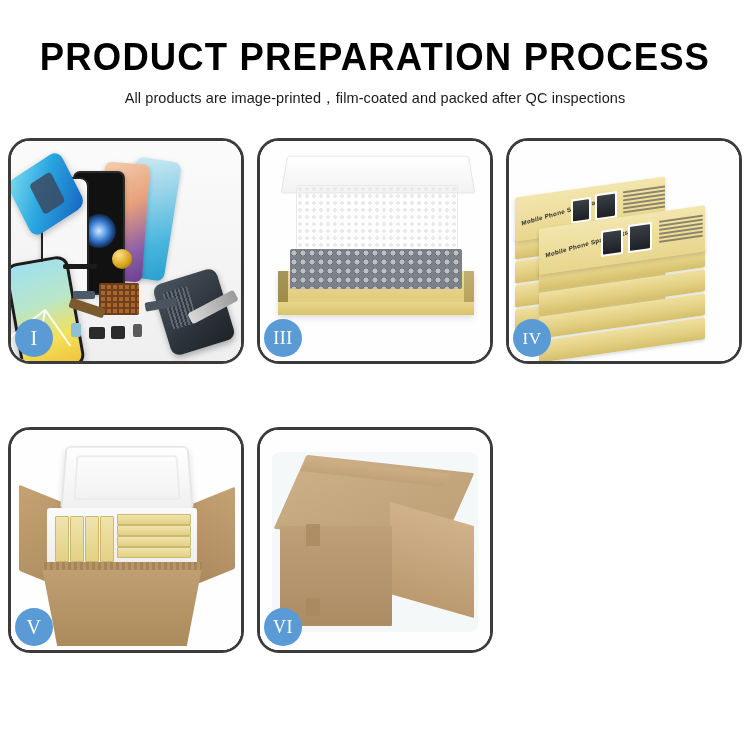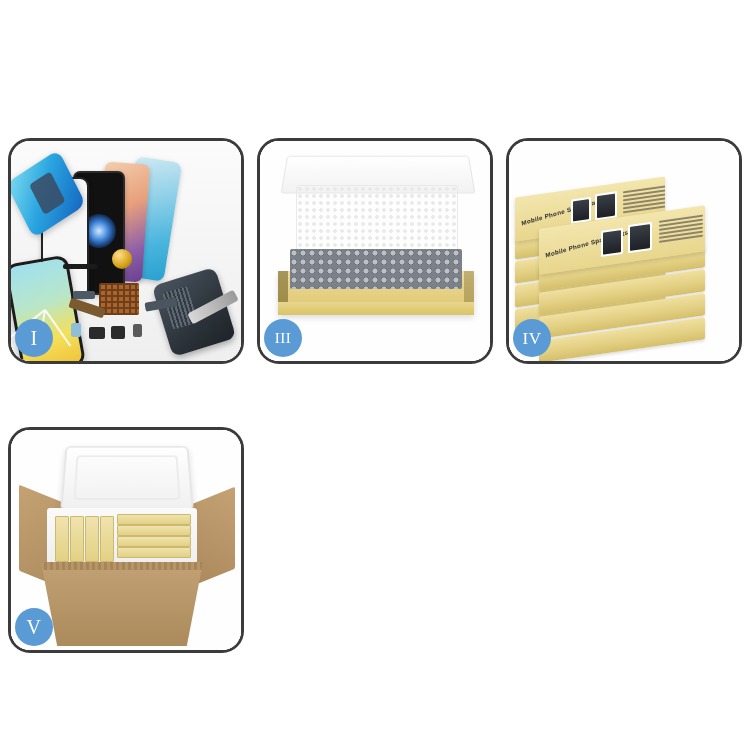--- a/index.html
+++ b/index.html
@@ -57,21 +57,21 @@
     background:#5b9bd5;
     color:#ffffff;
     display:flex;align-items:center;justify-content:center;
     font-family:"Liberation Serif","DejaVu Serif",serif;
     font-size:20px;line-height:1;
     letter-spacing:.5px;
     z-index:6;
     user-select:none;
   }
   .badge.small{font-size:17px;}
-  .badge.tiny{font-size:15px;}
+  .badge.tiny{font-size:18px;}
 
   
   .scene{position:absolute;inset:0;}
   .p1{background:linear-gradient(180deg,#fbfbfb 0%,#f4f4f4 55%,#efefef 100%);}
   .ph{position:absolute;border-radius:7px;box-shadow:0 2px 5px rgba(0,0,0,.22);}
   .ph.a{left:116px;top:18px;width:46px;height:120px;
         background:linear-gradient(160deg,#cfe9f2,#8fd0e8 35%,#49b5dd 70%,#2aa0cf);
         transform:rotate(9deg);border-radius:8px;}
   .ph.b{left:90px;top:22px;width:45px;height:118px;
         background:linear-gradient(150deg,#f3cfae,#e8a07c 40%,#8d5fa8 75%,#6a3f8e);
@@ -227,20 +227,24 @@
         transform:skewX(-24deg) skewY(6deg);}
   .c6-seam{position:absolute;background:#a8895f;opacity:.75;}
   .c6-plastic{position:absolute;left:12px;top:22px;width:206px;height:180px;
         border-radius:8px;background:rgba(235,242,245,.45);}
 </style>
 </head>
 <body>
 
 <div id="page">
 
+  <div class="header">
+    <div class="title">PRODUCT PREPARATION PROCESS</div>
+    <div class="subtitle">All products are image-printed，film-coated and packed after QC inspections</div>
+  </div>
 
   <div class="grid">
 
     <div class="panel">
       <div class="panel-inner">
         <div class="scene p1">
           <div class="ph a"></div>
           <div class="ph b"></div>
           <div class="ph c">
               <span class="glow"></span>
@@ -369,15 +373,31 @@
           <div class="carton-body">
             <div class="flute"></div>
           </div>
         </div>
       </div>
       <div class="badge">
         <span>V</span>
       </div>
     </div>
 
+    <div class="panel">
+      <div class="panel-inner">
+        <div class="scene p6">
+          <div class="c6-plastic"></div>
+          <div class="c6-top"></div>
+          <div class="c6-tape"></div>
+          <div class="c6-side"></div>
+          <div class="c6-front"></div>
+          <div class="c6-seam" style="left:46px;top:94px;width:14px;height:22px;"></div>
+          <div class="c6-seam" style="left:46px;top:168px;width:14px;height:18px;"></div>
+        </div>
+      </div>
+      <div class="badge tiny">
+        <span>VI</span>
+      </div>
+    </div>
 
   </div>
 </div>
 
 </body></html>

